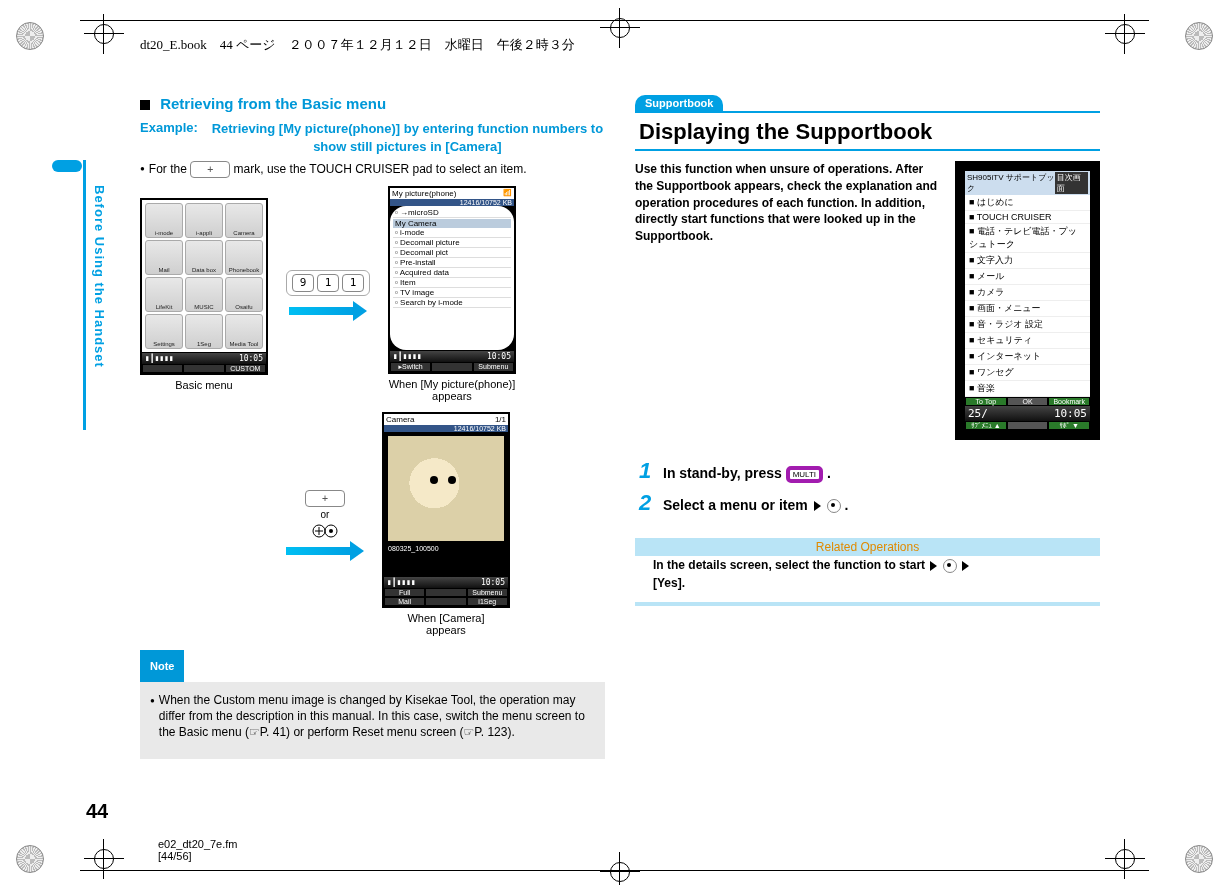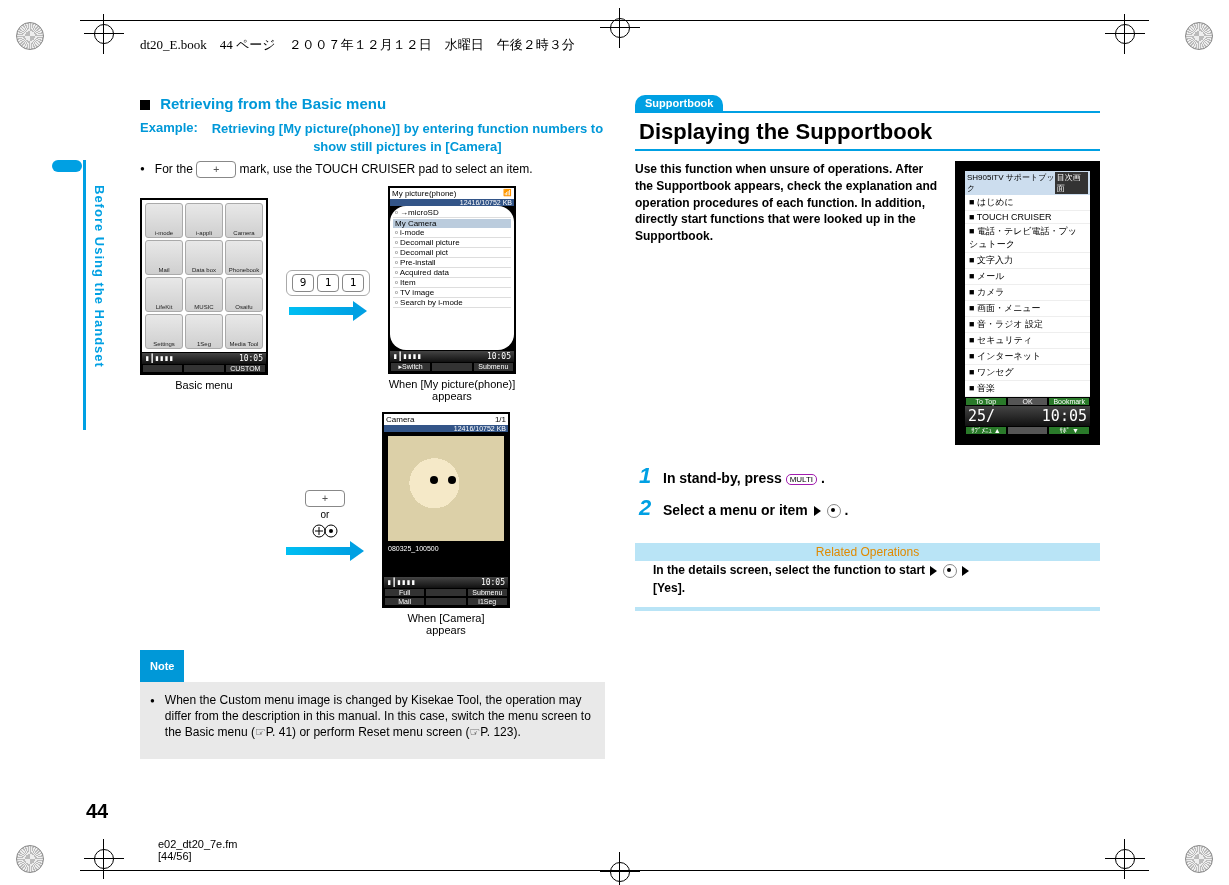--- a/index.html
+++ b/index.html
@@ -100,21 +100,21 @@
     gap:12px;
     font-size:13px;
     font-weight:bold;
     color:#0098d8;
     margin-bottom:6px;
   }
   .example-row .label { white-space:nowrap; }
   .example-row .text  { line-height:1.35;text-align:center; }
 
   .bullet {
-    display:flex; gap:6px; font-size:12px; margin:2px 0 8px 0;
+    display:flex; font-size:12px; margin:2px 0 8px 0;
   }
   .bullet .dot::before { content:"●"; font-size:8px; position:relative; top:-1px; margin-right:4px;}
 
   .keycap {
     display:inline-block;
     border:1px solid #888;
     border-radius:4px;
     padding:0 2px;
     height:15px;
     min-width:10px;
@@ -243,21 +243,21 @@
   .intro .txt { flex:1; font-weight:bold; font-size:12px; line-height:1.4;}
   .intro .shot { width:145px; }
 
   .supp-screen {
     width:145px; background:#000; padding:10px; box-sizing:border-box;
   }
   .supp-screen .tbar { background:#cde; font-size:8px; padding:1px 2px; display:flex; justify-content:space-between;}
   .supp-screen .items { background:#fff; }
   .supp-screen .row { font-size:9px; padding:1px 4px; border-bottom:1px solid #eee; }
   .supp-screen .row::before{ content:"■ "; }
-  .supp-screen .btm { background:linear-gradient(#444,#111); color:#fff; font-family:monospace; font-size:15px; display:flex; justify-content:space-between; padding:1px 3px;}
+  .supp-screen .btm { background:linear-gradient(#444,#111); color:#fff; font-family:monospace; font-size:11px; display:flex; justify-content:space-between; padding:1px 3px;}
   .supp-screen .sk { display:flex; }
   .supp-screen .sk div { flex:1; text-align:center; color:#fff; background:#2a7a2a; font-size:7px; border:1px solid #000;}
   .supp-screen .sk div.mid { background:#555; }
 
   .step {
     display:flex; gap:8px; align-items:baseline;
     font-size:14px; font-weight:bold;
     margin-top:18px;
   }
   .step .num {
@@ -265,21 +265,21 @@
     font-family: Arial Black, Arial, sans-serif;
     font-size:22px;
     font-weight:900;
     font-style:italic;
     width:20px;
     text-align:center;
   }
   .step .body { flex:1; font-weight:bold; }
   .multi-key {
     display:inline-block;
-    border:1px solid #a21caf; border-radius:5px;
+    border:4px solid #a21caf; border-radius:5px;
     padding:0 3px; font-size:8px; background:#fff;
     vertical-align:middle;
     font-weight:normal;
   }
   .dot-key { display:inline-block; width:12px; height:12px; border:1px solid #888; border-radius:50%; vertical-align:middle; position:relative;}
   .dot-key::after{ content:""; position:absolute; left:3px; top:3px; width:4px; height:4px; background:#000; border-radius:50%;}
   .tri { display:inline-block; width:0;height:0; border-left:7px solid #000; border-top:5px solid transparent; border-bottom:5px solid transparent; vertical-align:middle; margin:0 2px;}
 
   .relops {
     margin-top:22px;

